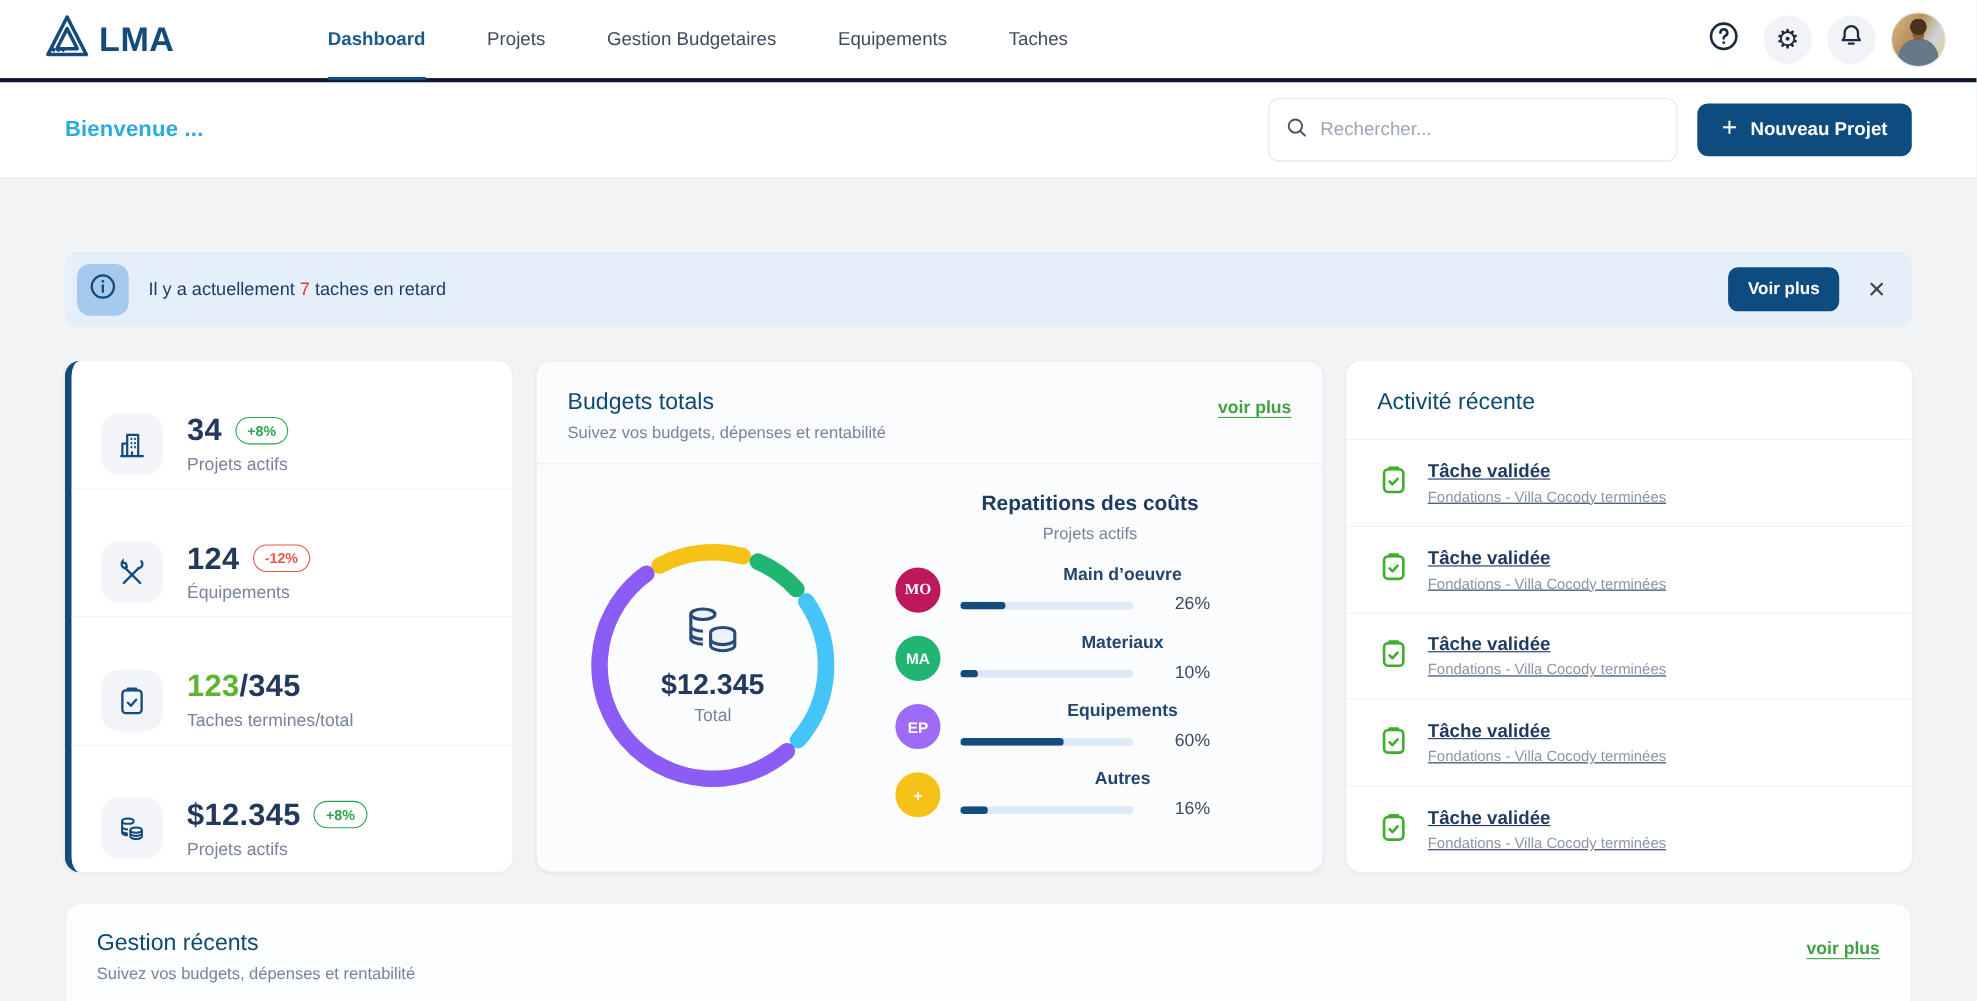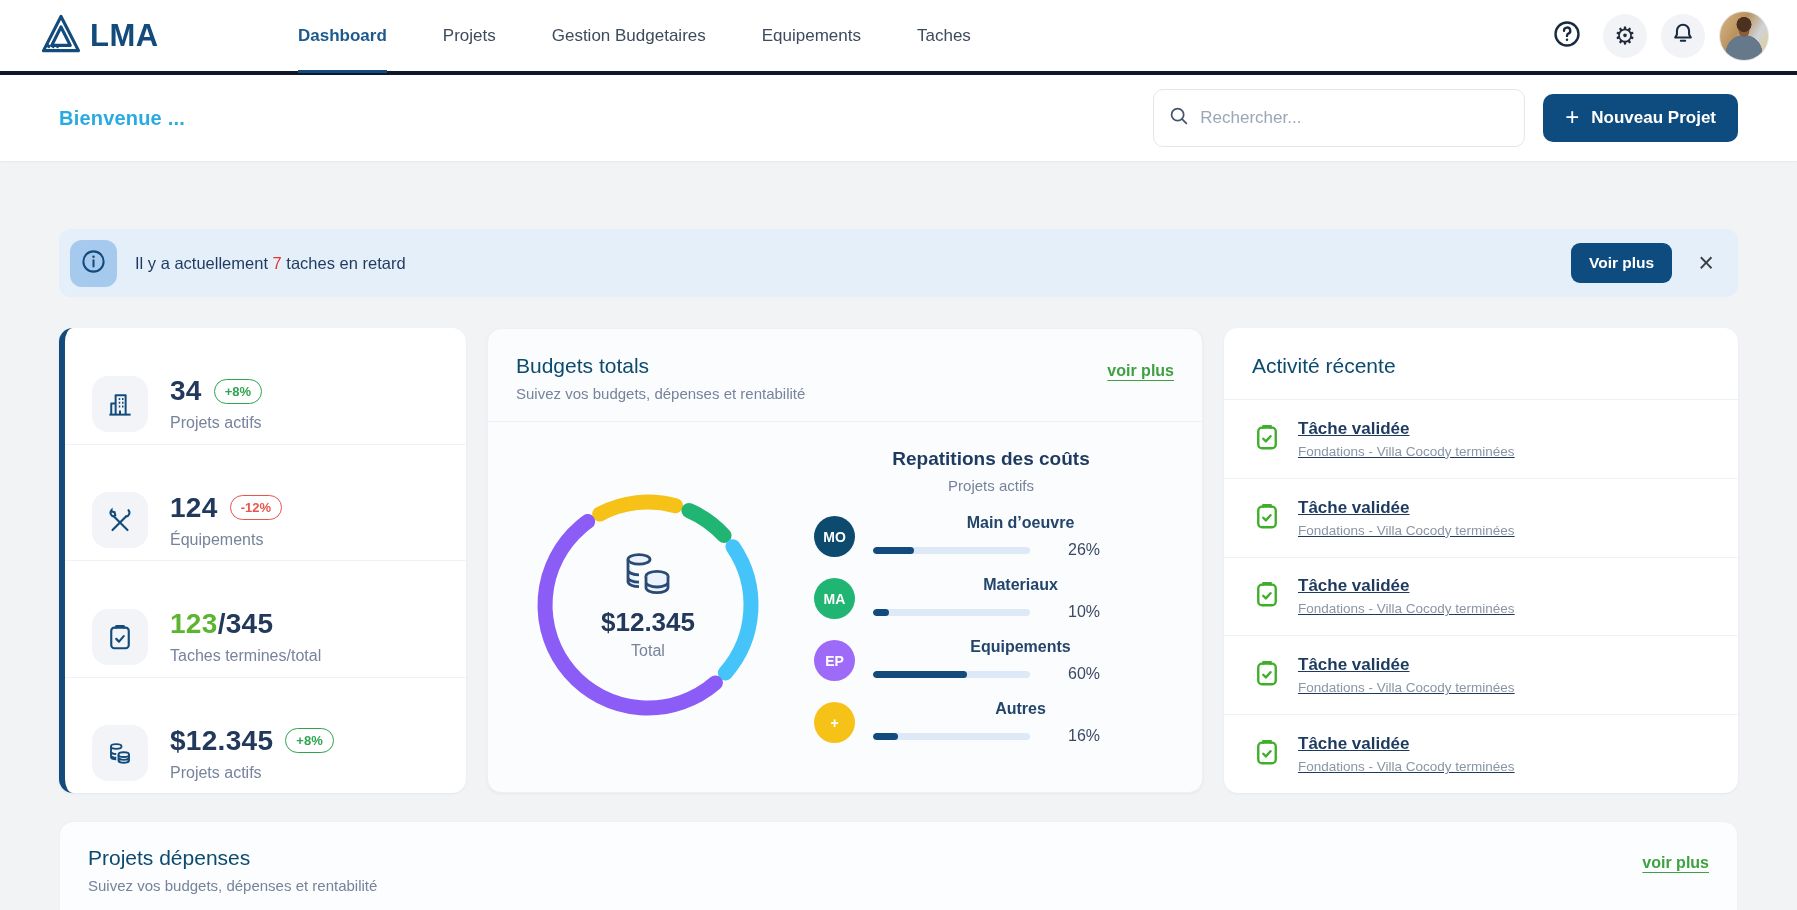--- a/index.html
+++ b/index.html
@@ -287,21 +287,21 @@
             <div class="donut-value">$12.345</div>
             <div class="donut-label">Total</div>
           </div>
         </div>
 
         <div class="breakdown">
           <div class="breakdown-title">Repatitions des coûts</div>
           <div class="breakdown-sub">Projets actifs</div>
 
           <div class="legend-item">
-            <div class="legend-avatar" style="background: #0c4a6e;">MO</div>
+            <div class="legend-avatar" style="background: #be185d; font-family: Liberation Serif, serif;">MO</div>
             <div class="legend-body">
               <div class="legend-label">Main d’oeuvre</div>
               <div class="legend-bar-row">
                 <div class="bar-track">
                     <div class="bar-fill" style="width: 26%;"></div>
                   </div>
                 <span class="legend-pct">26%</span>
               </div>
             </div>
           </div>
@@ -424,19 +424,19 @@
       <div class="activity-sub">Fondations - Villa Cocody terminées</div>
     </div>
   </div>
 </div>
     </div>
 
   </div>
 
   <div class="recent-card">
     <div>
-      <div class="card-title">Projets dépenses</div>
+      <div class="card-title">Gestion récents</div>
       <div class="card-sub">Suivez vos budgets, dépenses et rentabilité</div>
     </div>
     <span class="link-green">voir plus</span>
   </div>
 
 </div>
 
 </body></html>

